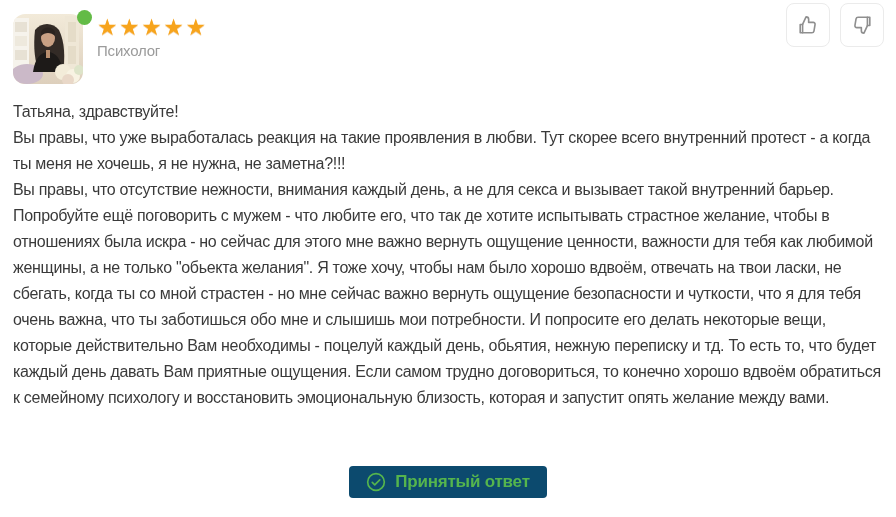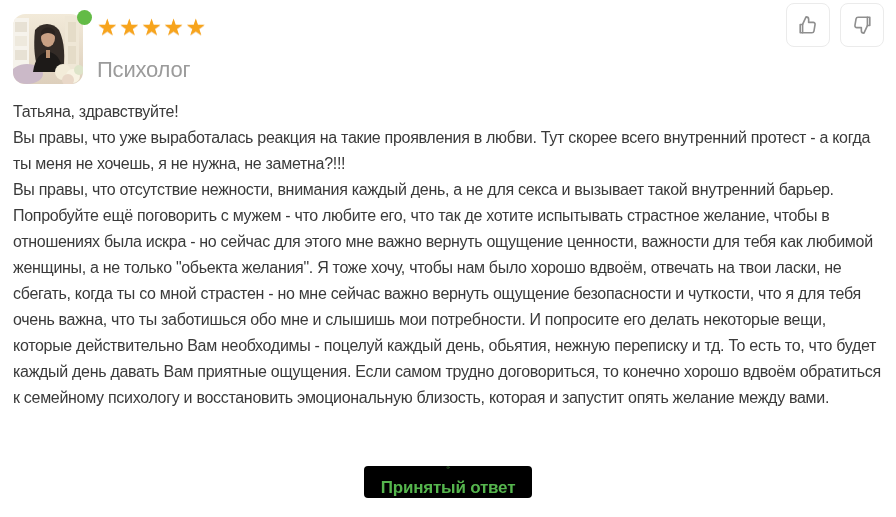--- a/index.html
+++ b/index.html
@@ -19,45 +19,45 @@
   .online-dot {
     position: absolute; left: 64px; top: -4px; width: 15px; height: 15px;
     border-radius: 50%; background: #63BB46;
   }
   .author-block { position: absolute; left: 97px; top: 9px; }
   .name-row { font-size: 19px; font-weight: bold; letter-spacing: -0.3px; line-height: 22px; }
   .author-link { color: #4181AD; text-decoration: underline; cursor: pointer; }
   .date-text { color: #333333; }
   .stars { margin-top: 7px; font-size: 23px; line-height: 23px; color: #F7A41C; letter-spacing: 1.5px;
            text-shadow: 0 1px 0 rgba(224,130,0,0.35); }
-  .role { margin-top: 18px; font-size: 22px; color: #9B9B9B; letter-spacing: -0.2px; }
+  .role { margin-top: 3px; font-size: 15px; color: #9B9B9B; letter-spacing: -0.2px; }
 
   .vote-buttons { position: absolute; top: 3px; right: 12px; display: flex; gap: 10px; }
   .vote-btn {
     width: 44px; height: 44px; background: #ffffff; border: 1px solid #EBEBEB;
     border-radius: 8px; display: flex; align-items: center; justify-content: center;
     cursor: pointer; padding: 0;
   }
   .vote-btn svg { display: block; }
 
   
   .body-text {
     position: absolute; left: 13px; top: 99px; width: 872px;
     font-size: 16px; font-weight: normal; letter-spacing: -0.3px;
     line-height: 26px; color: #3A3A3A; white-space: pre-line;
   }
 
   
   .footer { position: absolute; left: 0; top: 466px; width: 100%; display: flex; justify-content: center; }
   .accepted-btn {
     display: inline-flex; align-items: center; gap: 9px;
-    background: #000000; border: none; border-radius: 4px;
+    background: #0c4a6e; border: none; border-radius: 4px;
     height: 32px; padding: 0 17px; cursor: pointer;
     font-family: "Liberation Sans", "DejaVu Sans", sans-serif;
-    font-size: 17px; font-weight: bold; letter-spacing: -0.2px; color: #55B54D; flex-direction: column;
+    font-size: 17px; font-weight: bold; letter-spacing: -0.2px; color: #55B54D;
   }
   .accepted-btn svg { display: block; }
 </style>
 </head>
 <body>
 
 <div class="answer-card">
 
   <div class="header">
 

